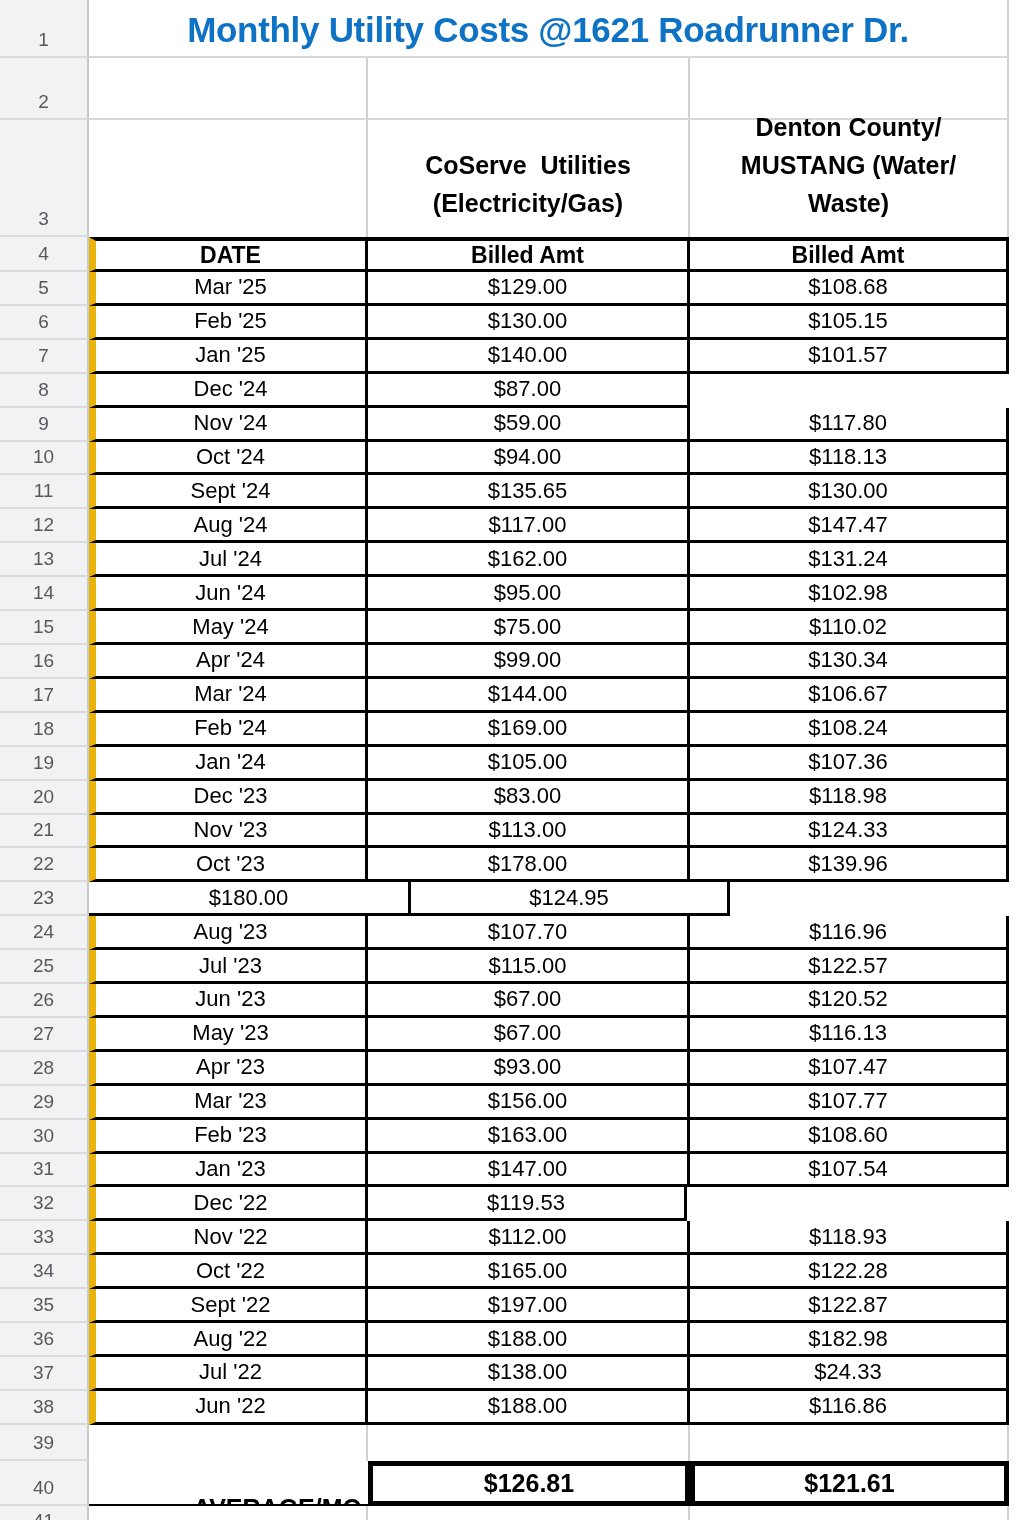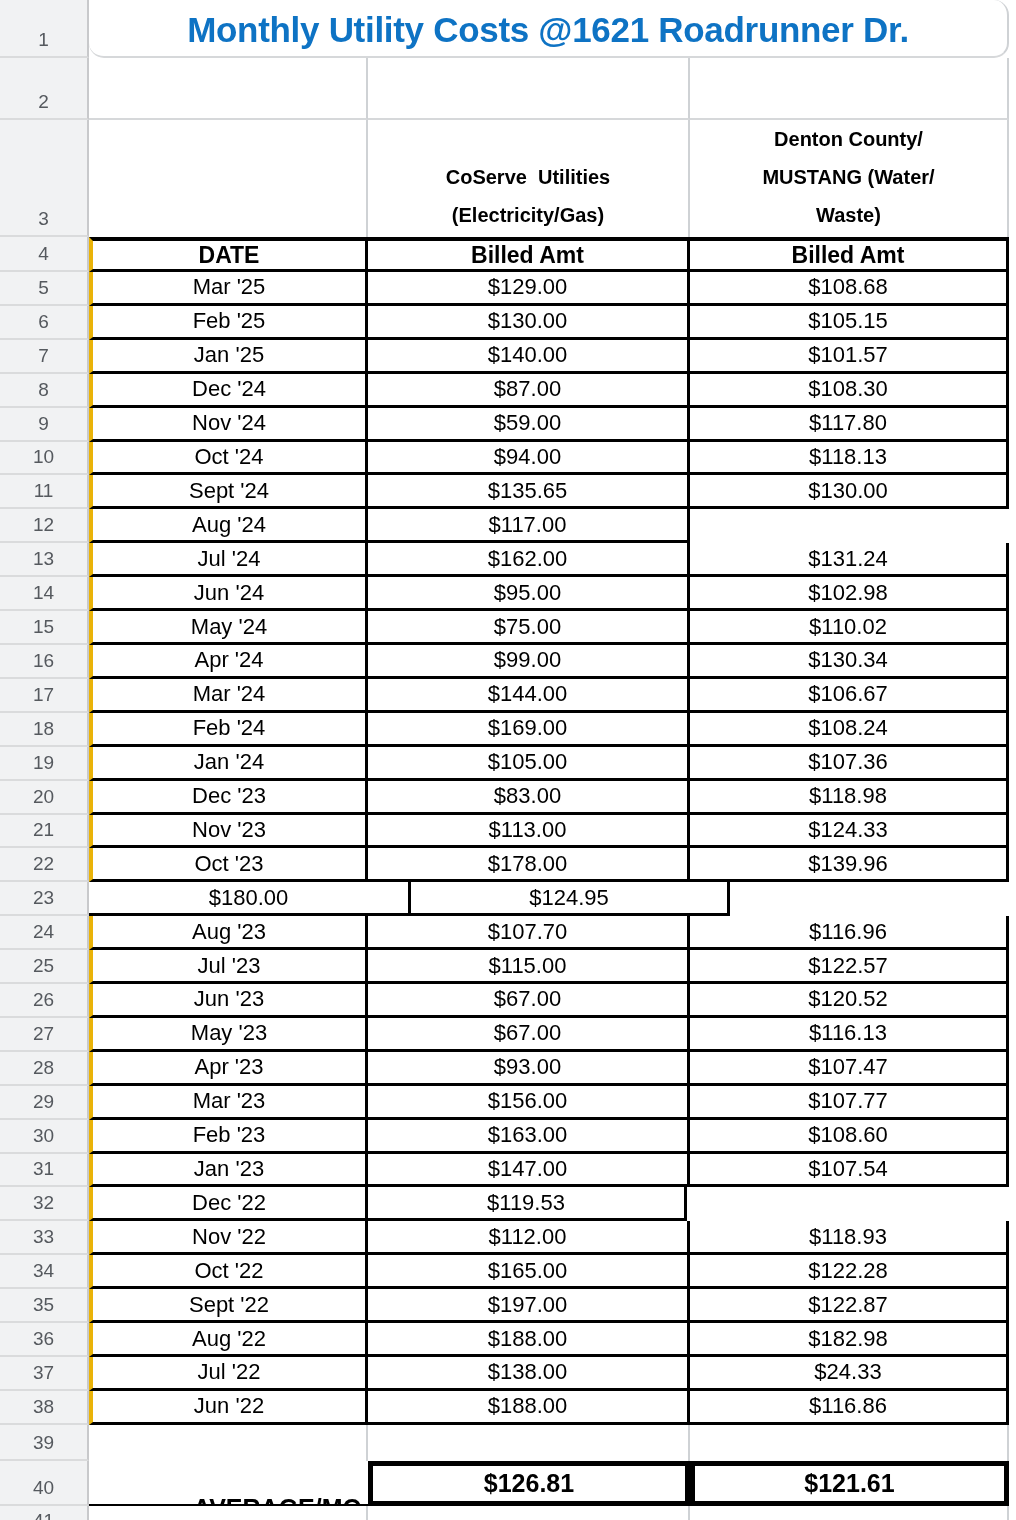--- a/index.html
+++ b/index.html
@@ -41,44 +41,44 @@
   .r41{height:33px;}
 
   .title-cell{
     width:920px;flex:0 0 920px;
     font-weight:bold;font-size:35px;letter-spacing:-0.3px;
     border-right:2px solid #cfd2d5;border-bottom:2px solid #d6d8da;
     padding-top:4px;
   }
 
   .hdr3{
-    font-weight:bold;font-size:20px;line-height:38px;
+    font-weight:bold;font-size:25px;line-height:38px;
     text-align:center;white-space:pre-wrap;
-    align-items:flex-end;padding-bottom:3px;
+    align-items:flex-end;padding-bottom:15px;
   }
 
   
   .tc{border-right:3px solid #000;border-bottom:3px solid #000;}
-  .tc-first{border-left:4px solid #eab308;text-align:center;}
+  .tc-first{border-left:7px solid #eab308;text-align:center;}
   .tt{border-top:4px solid #000;}
   .hdr4{font-weight:bold;font-size:23px;}
   .dval{font-size:22px;}
 
   
   .avg{border:5px solid #000;font-weight:bold;font-size:25px;}
   .avg-label{justify-content:flex-end;padding-right:1px;margin-top:43px;}
 </style>
 </head>
 <body>
 
 <div class="sheet">
 
   <div class="row r1">
     <div class="rowhead">1</div>
-    <div class="cell title-cell" id="title-cell" style="color: rgb(14, 115, 196); border-radius: 15px;">Monthly Utility Costs @1621 Roadrunner Dr.</div>
+    <div class="cell title-cell" id="title-cell" style="color: rgb(14, 115, 196);">Monthly Utility Costs @1621 Roadrunner Dr.</div>
   </div>
 
   <div class="row r2">
     <div class="rowhead">2</div>
     <div class="cell cB gridcell hline"></div>
     <div class="cell cC gridcell hline"></div>
     <div class="cell cD gridcell hline"></div>
   </div>
 
   <div class="row r3">
@@ -117,21 +117,20 @@
       <div class="rowhead">7</div>
       <div class="cell cB tc tc-first dval">Jan '25</div>
       <div class="cell cC tc dval">$140.00</div>
       <div class="cell cD tc dval">$101.57</div>
     </div>
 
     <div class="row rdata">
       <div class="rowhead">8</div>
       <div class="cell cB tc tc-first dval">Dec '24</div>
       <div class="cell cC tc dval">$87.00</div>
-      <div class="cell cD tc dval">$108.30</div>
     </div>
 
     <div class="row rdata">
       <div class="rowhead">9</div>
       <div class="cell cB tc tc-first dval">Nov '24</div>
       <div class="cell cC tc dval">$59.00</div>
       <div class="cell cD tc dval">$117.80</div>
     </div>
 
     <div class="row rdata">
@@ -145,20 +144,21 @@
       <div class="rowhead">11</div>
       <div class="cell cB tc tc-first dval">Sept '24</div>
       <div class="cell cC tc dval">$135.65</div>
       <div class="cell cD tc dval">$130.00</div>
     </div>
 
     <div class="row rdata">
       <div class="rowhead">12</div>
       <div class="cell cB tc tc-first dval">Aug '24</div>
       <div class="cell cC tc dval">$117.00</div>
+      <div class="cell cD tc dval">$147.47</div>
     </div>
 
     <div class="row rdata">
       <div class="rowhead">13</div>
       <div class="cell cB tc tc-first dval">Jul '24</div>
       <div class="cell cC tc dval">$162.00</div>
       <div class="cell cD tc dval">$131.24</div>
     </div>
 
     <div class="row rdata">

